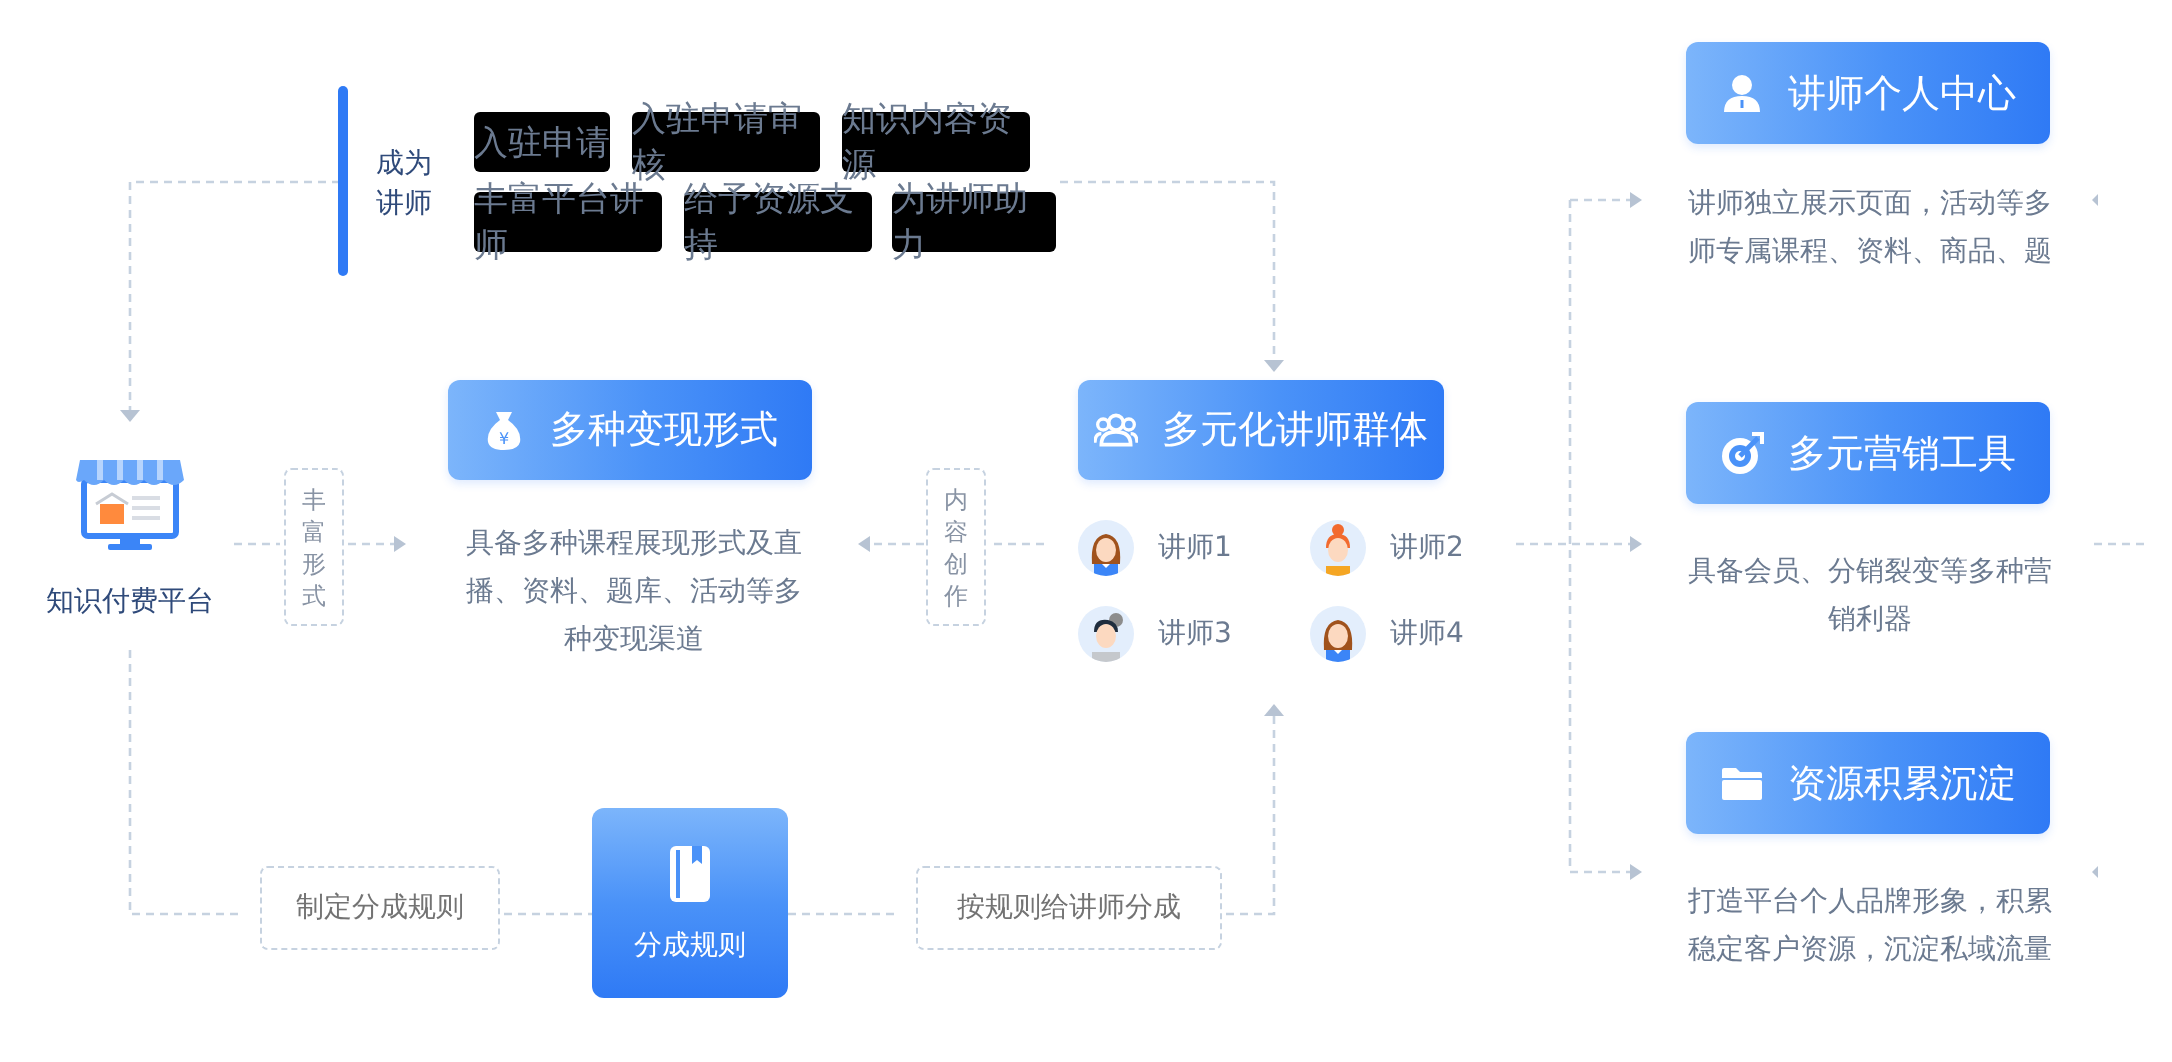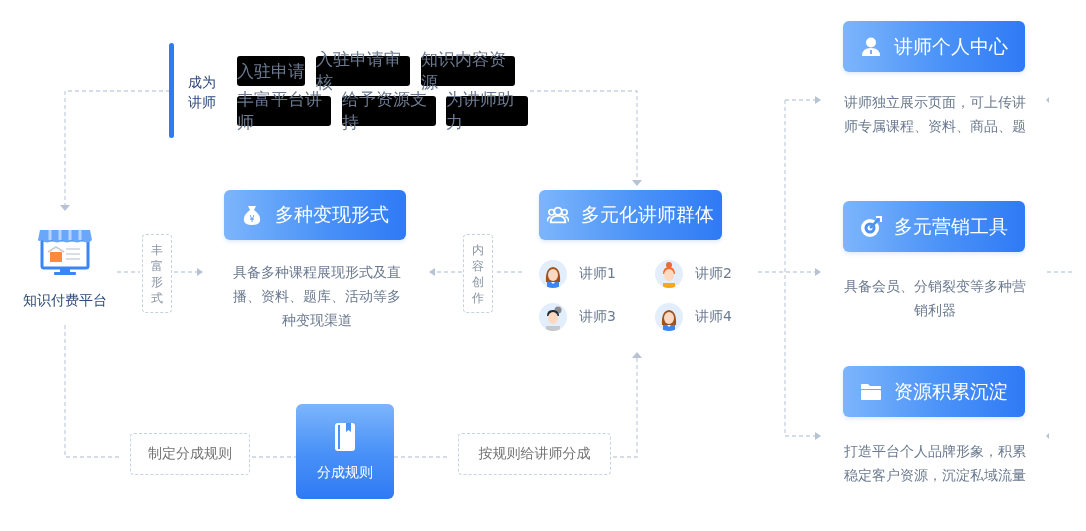--- a/index.html
+++ b/index.html
@@ -187,21 +187,21 @@
   <span class="ico">
     <svg width="20" height="20" viewBox="0 0 20 20">
         <circle cx="10" cy="5.5" r="5" fill="#fff"></circle>
         <path d="M1 19 Q1 11 10 11 Q19 11 19 19 Z" fill="#fff"></path>
         <path d="M10 13 V17" stroke="#4a92f8" stroke-width="1.5"></path>
       </svg>
   </span>
   <span>讲师个人中心</span>
 </div>
 <div class="desc" style="left:835px;top:90px;width:200px;">
-  <div>讲师独立展示页面，可上传讲</div>
+  <div>讲师独立展示页面，活动等多</div>
   <div>师专属课程、资料、商品、题</div>
 </div>
 
 <div class="btn" style="left:843px;top:201px;width:182px;height:51px;">
   <span class="ico">
     <svg width="22" height="22" viewBox="0 0 22 22">
         <circle cx="10" cy="12" r="9" fill="#fff"></circle>
         <circle cx="10" cy="12" r="5.5" fill="#4a92f8"></circle>
         <circle cx="10" cy="12" r="2.5" fill="#fff"></circle>
         <path d="M10 12 L19 3" stroke="#4a92f8" stroke-width="2.5"></path>

